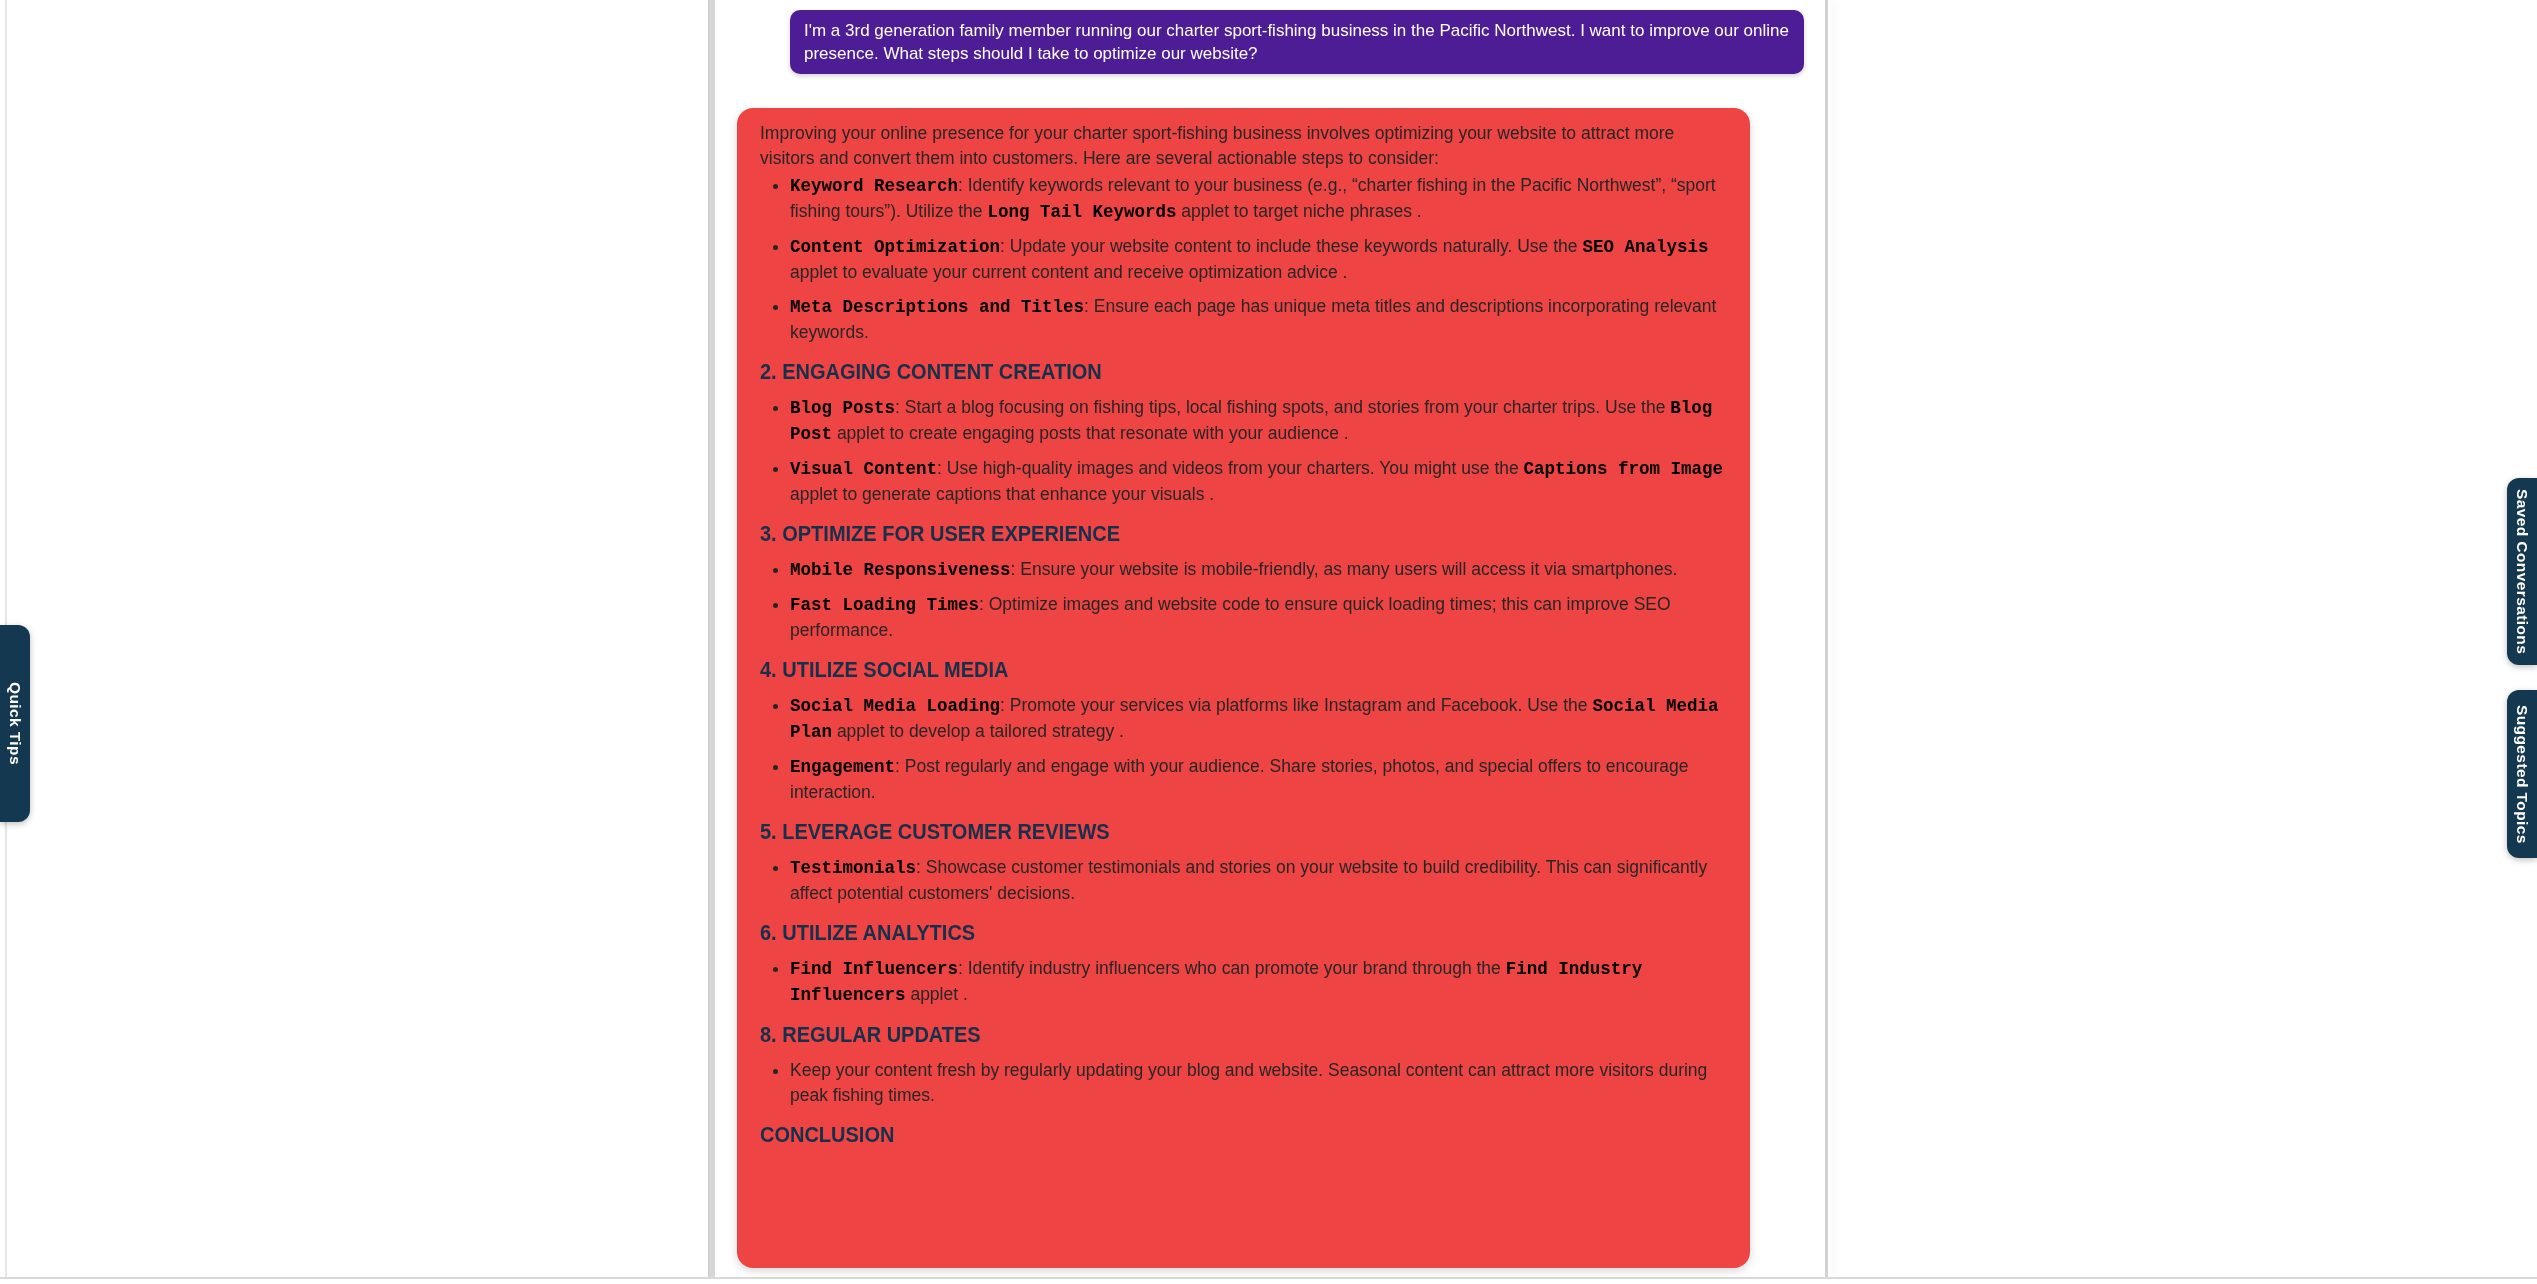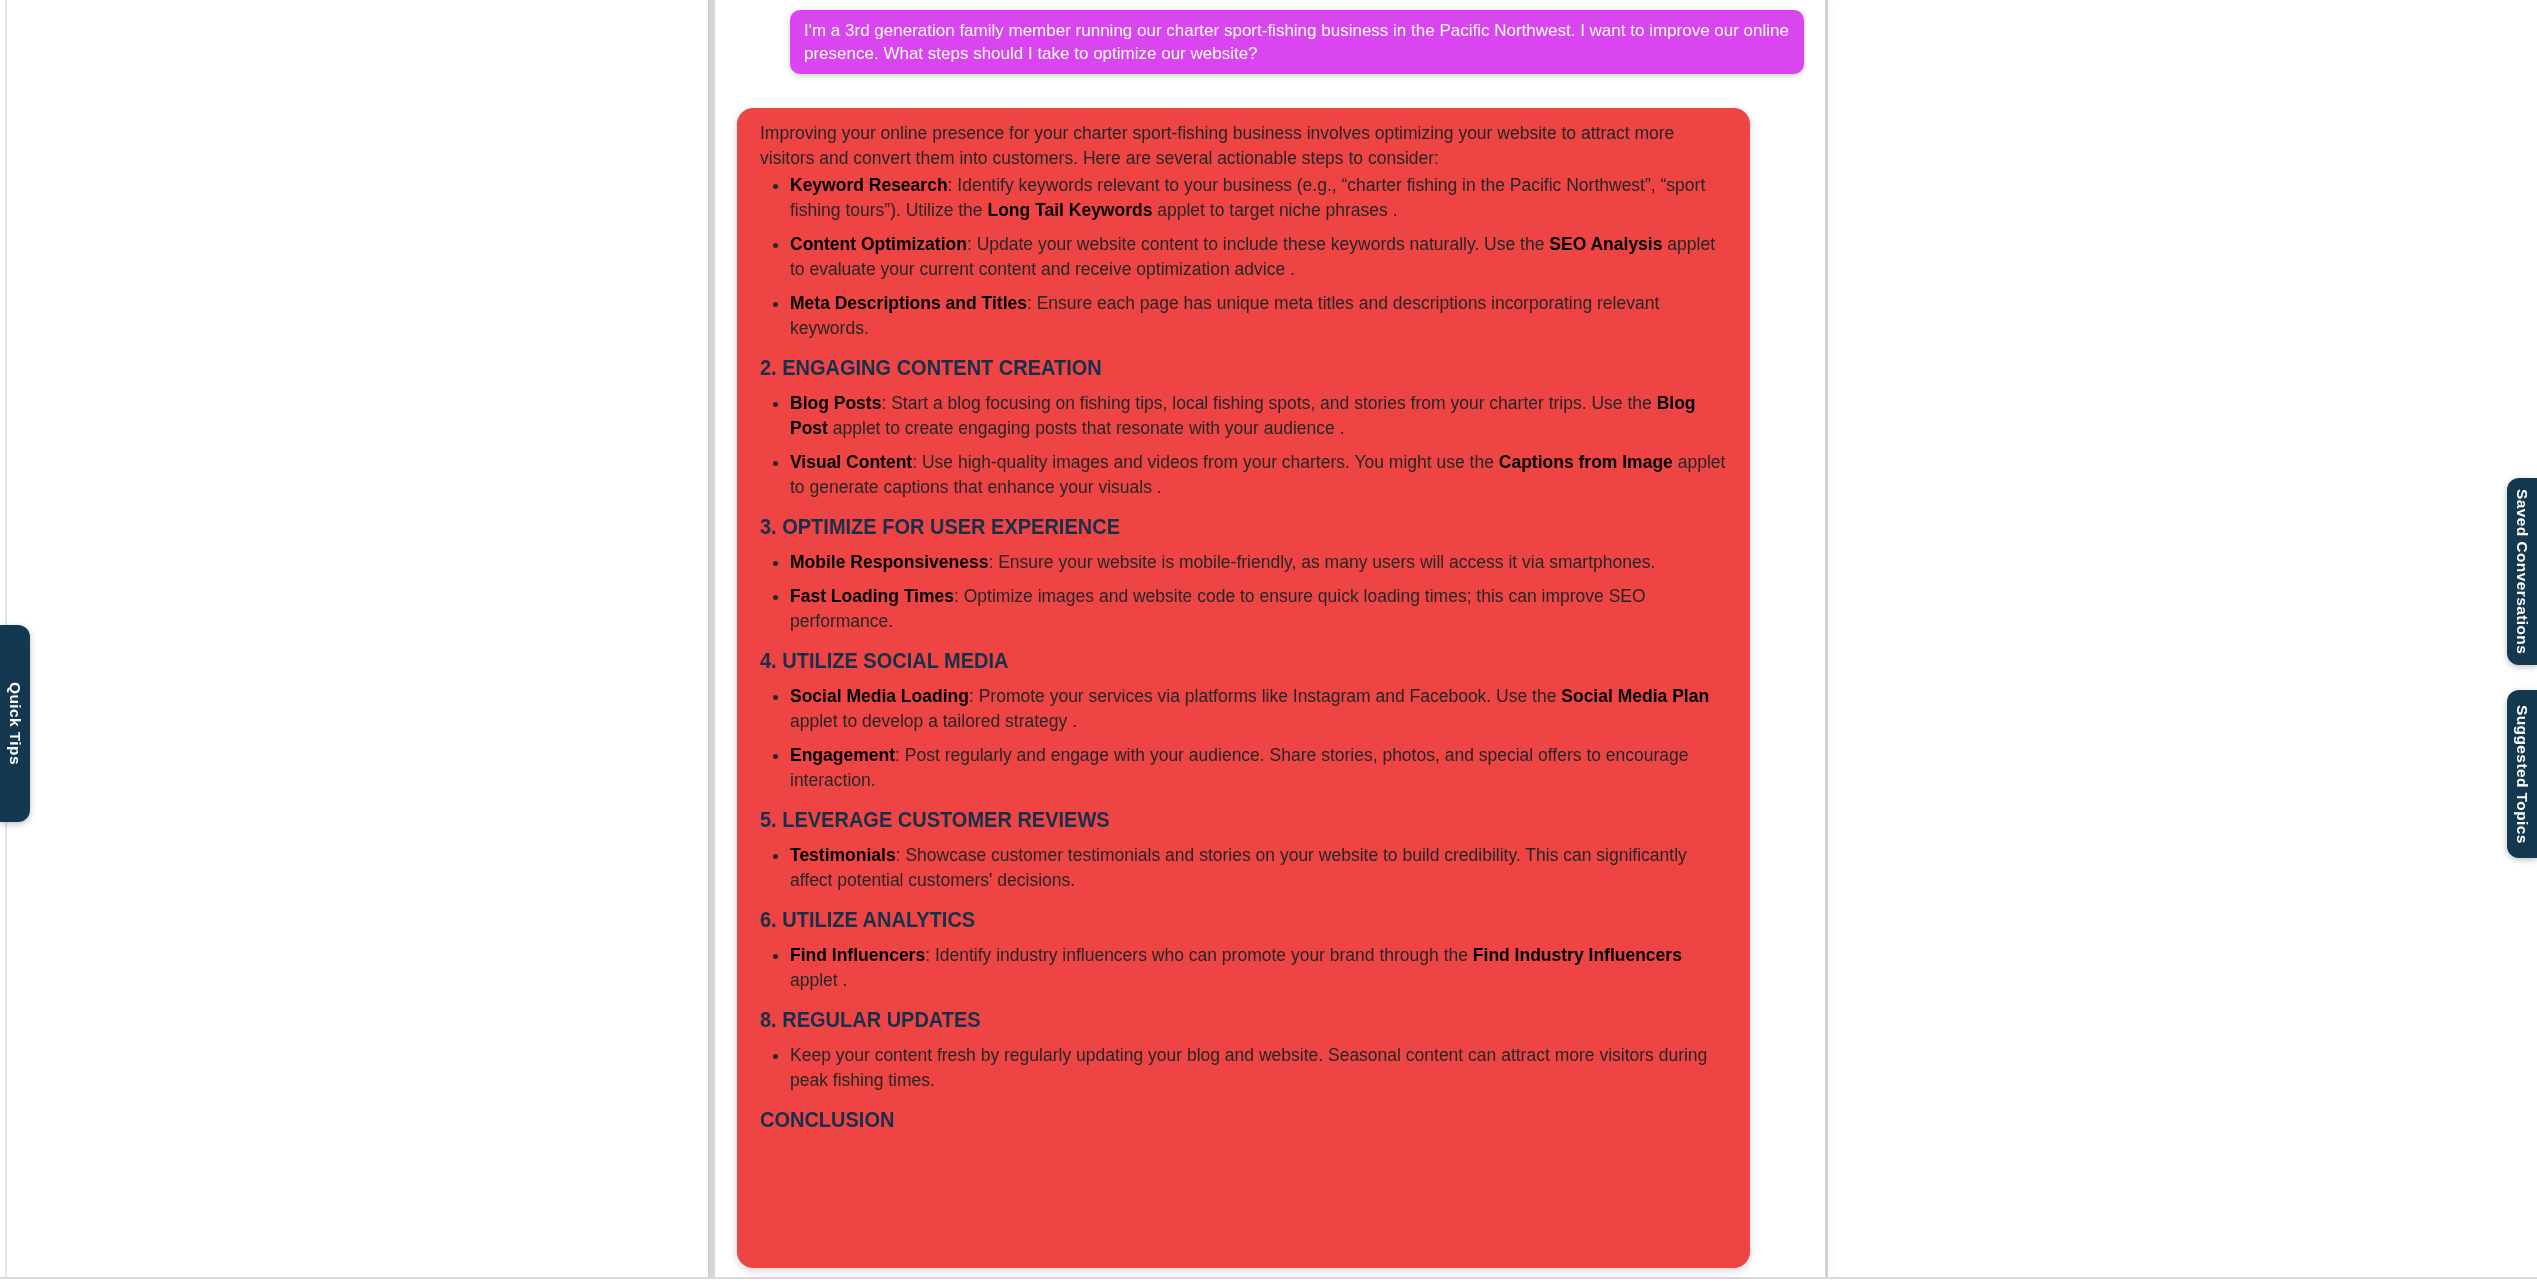--- a/index.html
+++ b/index.html
@@ -9,40 +9,40 @@
   }
   
   .vline{position:absolute;top:0;}
   .left-edge{left:5px;width:2px;height:1277px;background:#e6e6e6;}
   .chat-scrollbar{left:708px;width:6px;height:1277px;background:#d6d6d6;border-left:1px solid #c9c9c9;}
   .panel-divider{left:1825px;width:3px;height:1277px;background:#d2d2d2;box-shadow:6px 0 8px rgba(0,0,0,0.06);}
   .bottom-divider{position:absolute;left:0;top:1277px;width:2537px;height:2px;background:#d9d9d9;}
   
   .user-bubble{
     position:absolute;left:790px;top:10px;width:1014px;box-sizing:border-box;
-    background:#d946ef;color:#ffffff;border-radius:10px;
+    background:#4c1d95;color:#ffffff;border-radius:10px;
     padding:9px 14px;font-size:17px;line-height:23px;
     box-shadow:0 2px 5px rgba(0,0,0,0.18);
   }
   
   .response-card{
     position:absolute;left:737px;top:108px;width:1013px;height:1160px;box-sizing:border-box;
     background:#ef4444;border-radius:16px;padding:13px 23px;
     box-shadow:0 3px 9px rgba(0,0,0,0.16);
     color:#262626;font-size:17.5px;line-height:25px;overflow:hidden;
   }
   .response-card p{margin:0 0 2px 0;}
   .response-card h3{
     font-size:21.5px;line-height:26px;color:#14304a;
     margin:14px 0 10px 0;font-weight:700;
   }
   .response-card h3 > span{display:inline-block;transform:scaleX(0.93);transform-origin:left center;white-space:nowrap;}
   .response-card ul{margin:0;padding:0 0 0 30px;list-style:disc;}
   .response-card li{margin:0 0 9px 0;}
-  .response-card strong, .response-card b{color:#000000;font-weight:700;}
+  .response-card strong, .response-card b{color:#000000;font-weight:700;font-family:Liberation Mono, monospace;}
   
   .side-tab{
     position:absolute;background:#14384f;color:#ffffff;
     writing-mode:vertical-rl;text-align:center;
     font-size:15.5px;font-weight:700;letter-spacing:0.4px;
     display:flex;align-items:center;justify-content:center;
     box-shadow:0 2px 6px rgba(0,0,0,0.25);cursor:pointer;
   }
   .tab-left{left:0;top:625px;width:30px;height:197px;border-radius:0 12px 12px 0;}
   .tab-right-1{left:2507px;top:478px;width:30px;height:187px;border-radius:12px 0 0 12px;}

